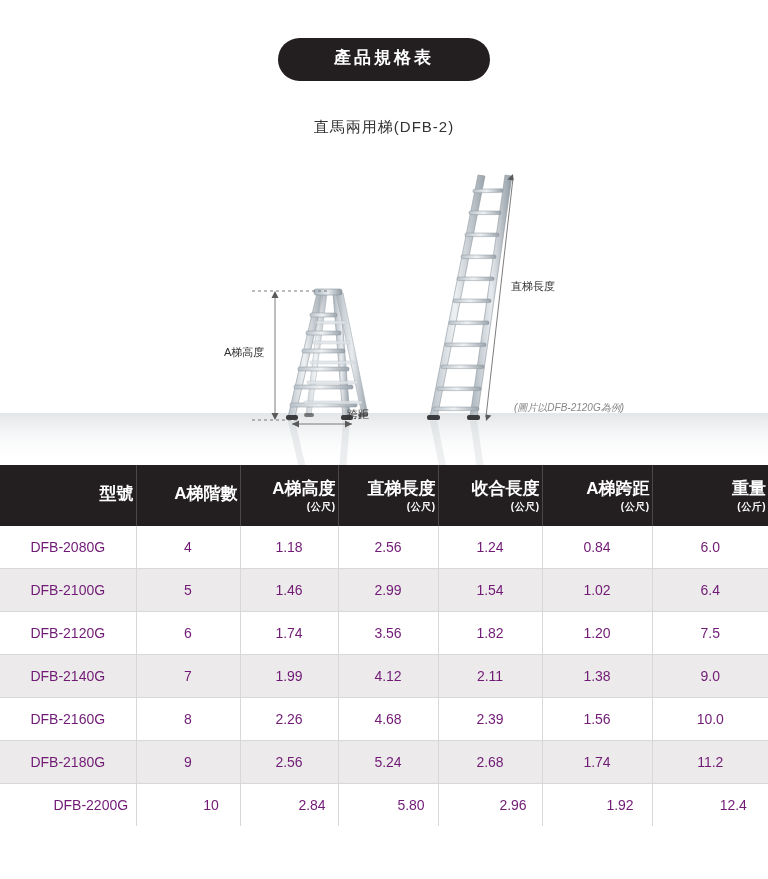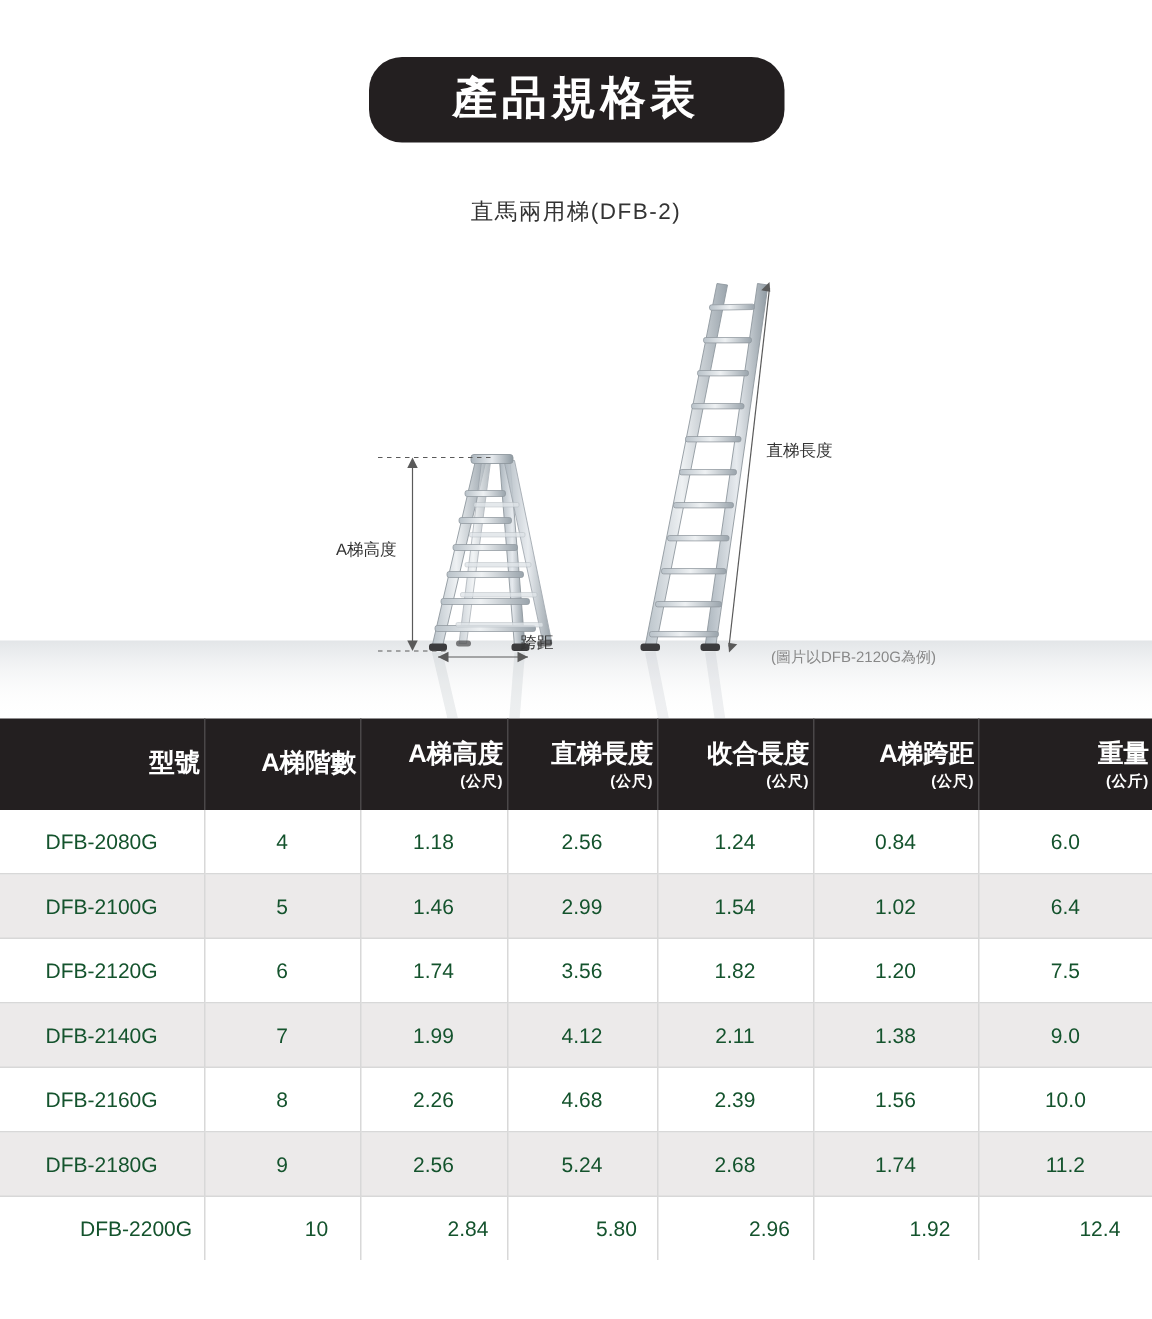--- a/index.html
+++ b/index.html
@@ -20,21 +20,21 @@
   .title-wrap {
     padding-top: 38px;
     display: flex;
     justify-content: center;
   }
   .title-pill {
     background: #231f20;
     color: #ffffff;
     border-radius: 22px;
     padding: 11px 56px 13px;
-    font-size: 30px;
+    font-size: 17px;
     font-weight: bold;
     letter-spacing: 3px;
     line-height: 1.1;
   }
 
   .subtitle {
     text-align: center;
     font-size: 15px;
     letter-spacing: 1px;
     color: #333;
@@ -59,21 +59,21 @@
     color: #333;
     white-space: nowrap;
   }
   .ill-label.small {
     font-size: 10px;
     color: #888;
   }
   #lbl-a-height { left: 224px; top: 200px; }
   #lbl-span { left: 347px; top: 262px; }
   #lbl-straight-len { left: 511px; top: 134px; }
-  #lbl-note { left: 514px; top: 272px; }
+  #lbl-note { left: 514px; top: 256px; font-style: italic; }
 
   
   table {
     border-collapse: collapse;
     width: 768px;
     table-layout: fixed;
   }
   thead th {
     background: #231f20;
     color: #ffffff;
@@ -91,21 +91,21 @@
     font-weight: bold;
     margin-top: 3px;
     letter-spacing: 0.5px;
   }
   tbody td {
     font-size: 14px;
     text-align: center;
     padding: 13px 2px;
     border-bottom: 1px solid #d8d8d8;
     border-right: 1px solid #d8d8d8;
-    color: #14532d;
+    color: #701a75;
   }
   tbody td:last-child { border-right: none; }
   tbody tr.alt td { background: #eceaea; margin-left: 32px; }
   tbody tr:last-child td { border-bottom: none; padding-left: 48px; }
   .col-model { width: 136px; }
   .col-steps { width: 104px; }
   .col-aheight { width: 98px; }
   .col-slen { width: 100px; }
   .col-flen { width: 104px; }
   .col-span { width: 110px; }

